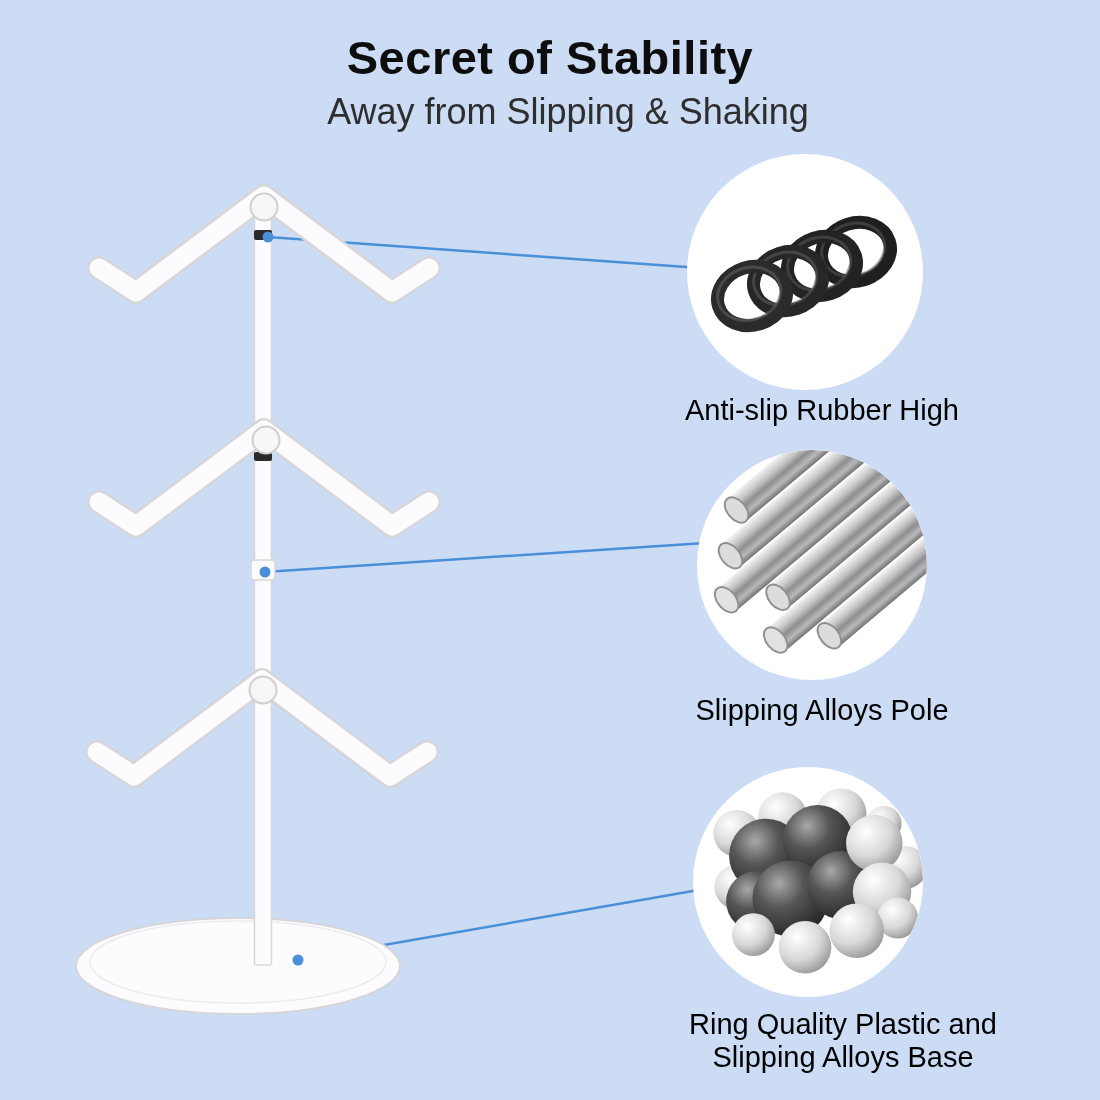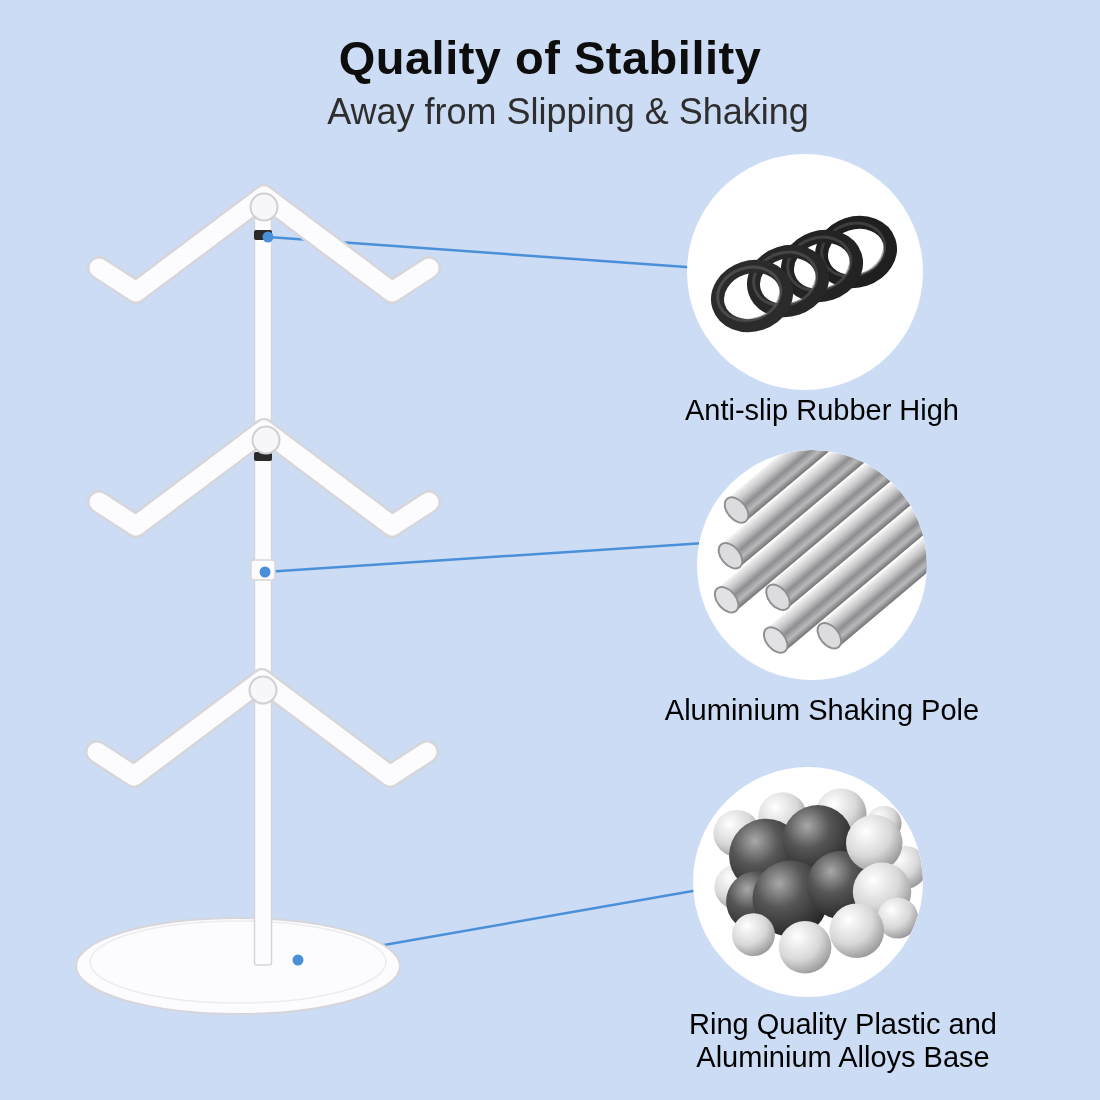--- a/index.html
+++ b/index.html
@@ -38,21 +38,21 @@
   .l1{left:622px;top:394px;width:400px;}
   .l2{left:622px;top:694px;width:400px;}
   .l3{left:613px;top:1008px;width:460px;}
 </style>
 </head>
 <body>
 
 <div class="canvas">
 
   <div class="header">
-    <h1 class="title">Quality of Stability</h1>
+    <h1 class="title">Secret of Stability</h1>
     <h2 class="subtitle">Away from Slipping &amp; Shaking</h2>
   </div>
 
   <svg class="scene" viewBox="0 0 1100 1100">
 
     <line class="connector-line" x1="268" y1="237" x2="700" y2="268"></line>
     <line class="connector-line" x1="265" y1="572" x2="705" y2="543"></line>
     <line class="connector-line" x1="298" y1="960" x2="710" y2="888"></line>
 
     <g>
@@ -182,19 +182,19 @@
         <circle cx="194" cy="128" r="30" fill="url(#lightSphere)"></circle>
         <circle cx="210" cy="155" r="21" fill="url(#lightSphere)"></circle>
         <circle cx="168" cy="168" r="28" fill="url(#lightSphere)"></circle>
         <circle cx="115" cy="185" r="27" fill="url(#lightSphere)"></circle>
         <circle cx="62" cy="172" r="22" fill="url(#lightSphere)"></circle>
       </g>
     </svg>
   </div>
 
   <div class="callout-label l1">Anti-slip Rubber High</div>
-  <div class="callout-label l2">Aluminium Shaking Pole</div>
+  <div class="callout-label l2">Slipping Alloys Pole</div>
   <div class="callout-label l3">
     <span>Ring Quality Plastic and</span><br>
-    <span>Aluminium Alloys Base</span>
+    <span>Slipping Alloys Base</span>
   </div>
 
 </div>
 
 </body></html>

